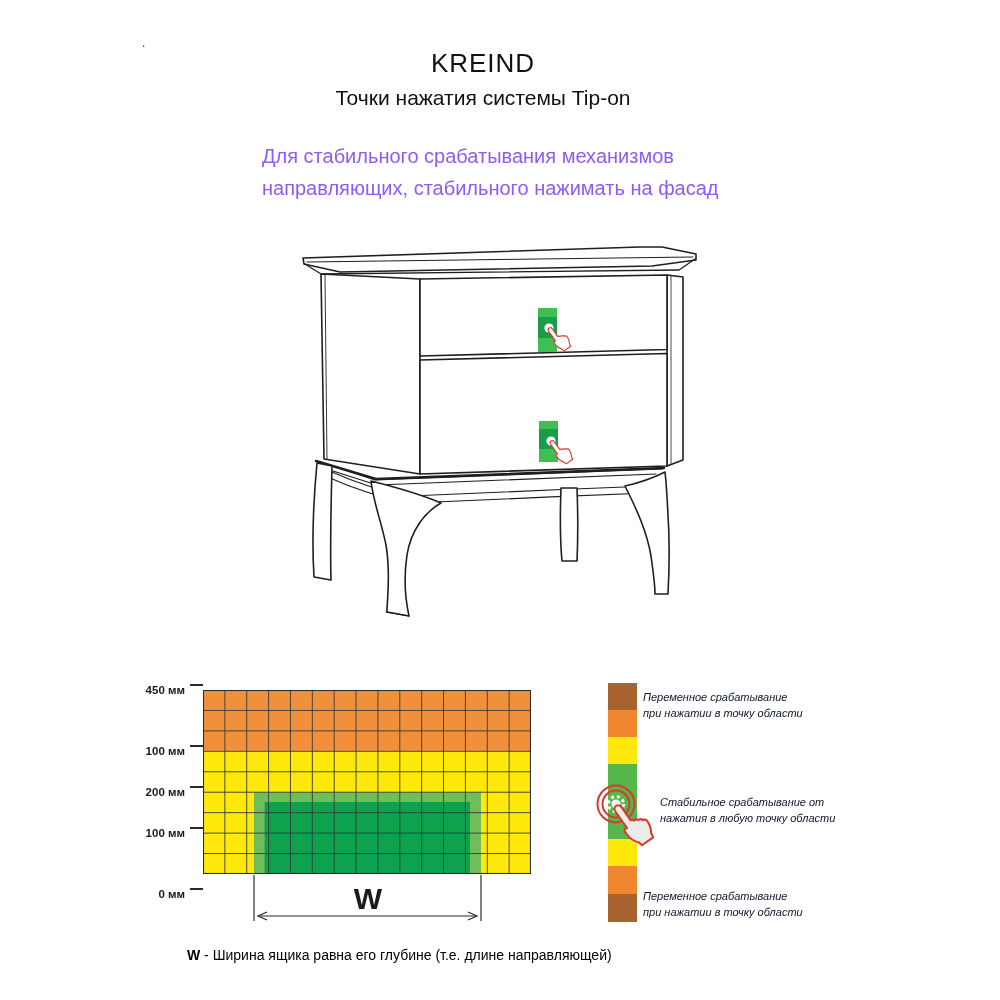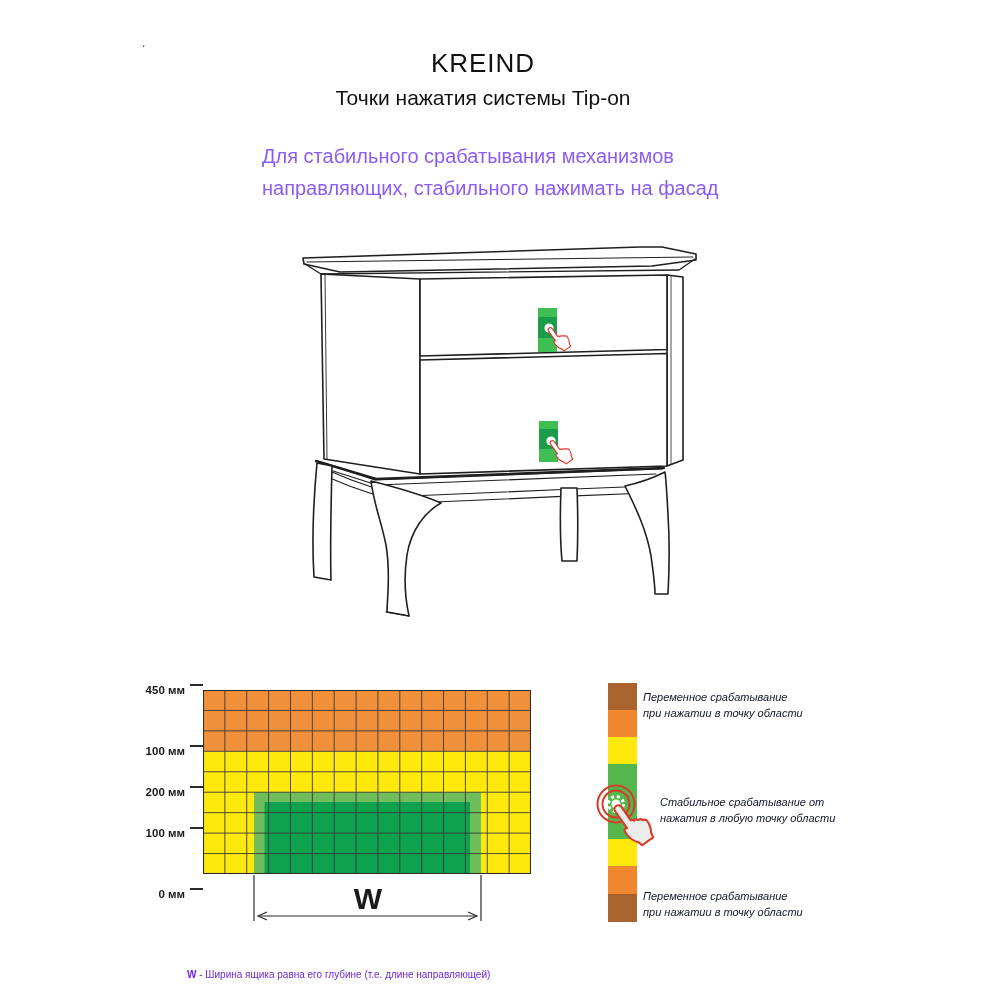--- a/index.html
+++ b/index.html
@@ -9,21 +9,21 @@
     overflow:hidden;
   }
   .abs{position:absolute;}
   .tiny-dot{left:142px;top:36px;font-size:12px;color:#333;}
   .header{left:0;top:48px;width:966px;text-align:center;}
   .brand{font-size:26px;letter-spacing:1px;color:#111;line-height:30px;}
   .subtitle{font-size:21px;color:#111;margin-top:8px;}
   .intro{left:262px;top:140px;font-size:20px;line-height:32px;color:#8b5cf6;}
   svg{display:block;}
   .w-label{left:288px;top:882px;width:160px;text-align:center;font-size:30px;font-weight:700;color:#1a1a1a;}
-  .footnote{left:187px;top:969px;font-size:10px;color:#6d28d9;}
+  .footnote{left:187px;top:947px;font-size:14px;color:#000000;}
   .footnote b{font-weight:700;}
   .legend-strip{left:608px;top:683px;width:29px;display:flex;flex-direction:column;}
   .legend-strip .seg{width:29px;}
   .legend-item{font-size:11px;line-height:15.5px;color:#0f172a;font-style:italic;}
   .legend-item-1{left:643px;top:690px;}
   .legend-item-2{left:660px;top:795px;}
   .legend-item-3{left:643px;top:889px;}
   .ytick{position:absolute;left:140px;width:63px;transform:translateY(-50%);
     display:flex;align-items:flex-start;justify-content:flex-end;gap:5px;
     font-size:11.5px;font-weight:700;color:#1a1a1a;}

